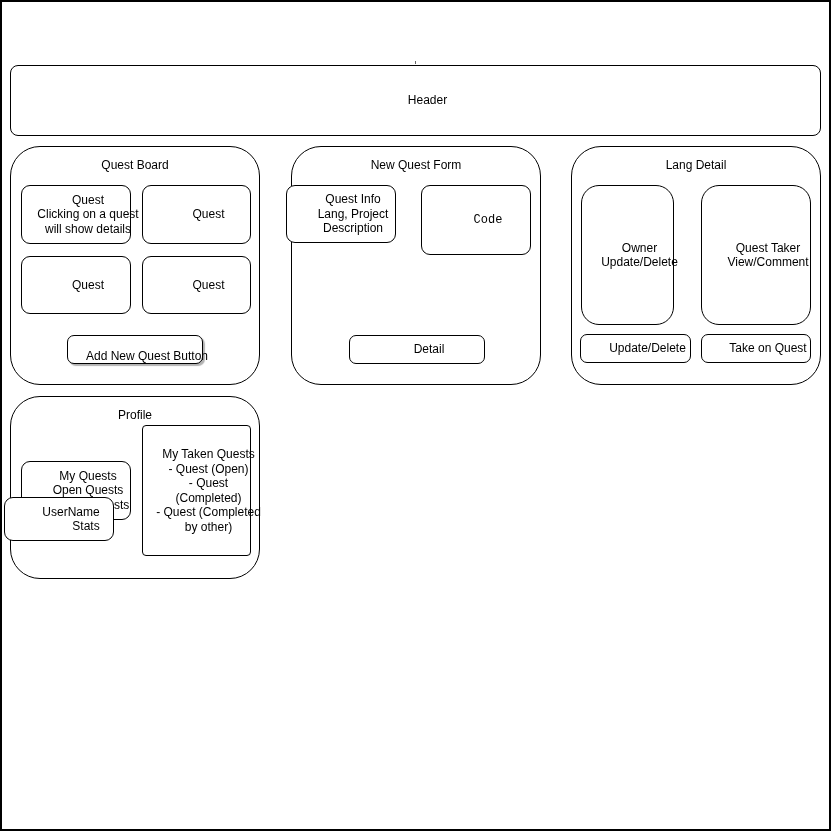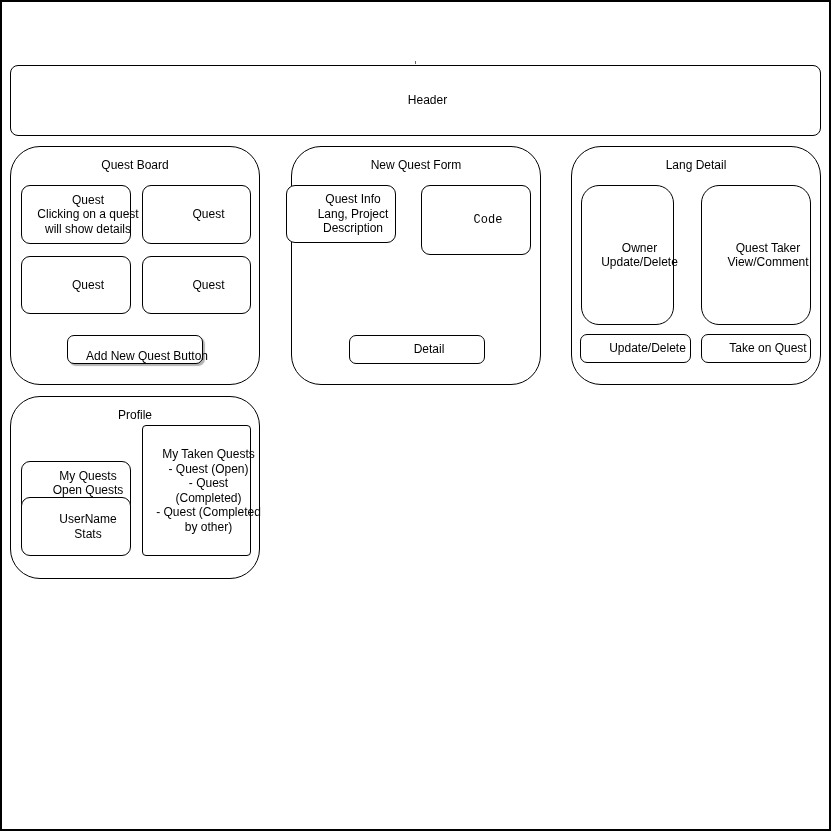--- a/index.html
+++ b/index.html
@@ -99,21 +99,21 @@
 </div>
 
 <div class="abs outline panel" style="left:10px; top:396px; width:250px; height:183px;">
   <div class="panel-title">Profile</div>
 </div>
 <div class="abs outline box" style="left:21px; top:425px; width:110px; height:59px;margin-top:36px;">
   <span>My Quests
 Open Quests
 Fulfilled Quests</span>
 </div>
-<div class="abs outline box" style="left:21px; top:497px; width:110px; height:59px;">
+<div class="abs outline box" style="left:4px; top:497px; width:110px; height:44px;text-align:right;">
   <span>UserName
 Stats</span>
 </div>
 <div class="abs outline box" style="left:142px; top:425px; width:109px; height:131px; border-radius:4px;">
   <span>My Taken Quests
 - Quest (Open)
 - Quest
 (Completed)
 - Quest (Completed
 by other)</span>

